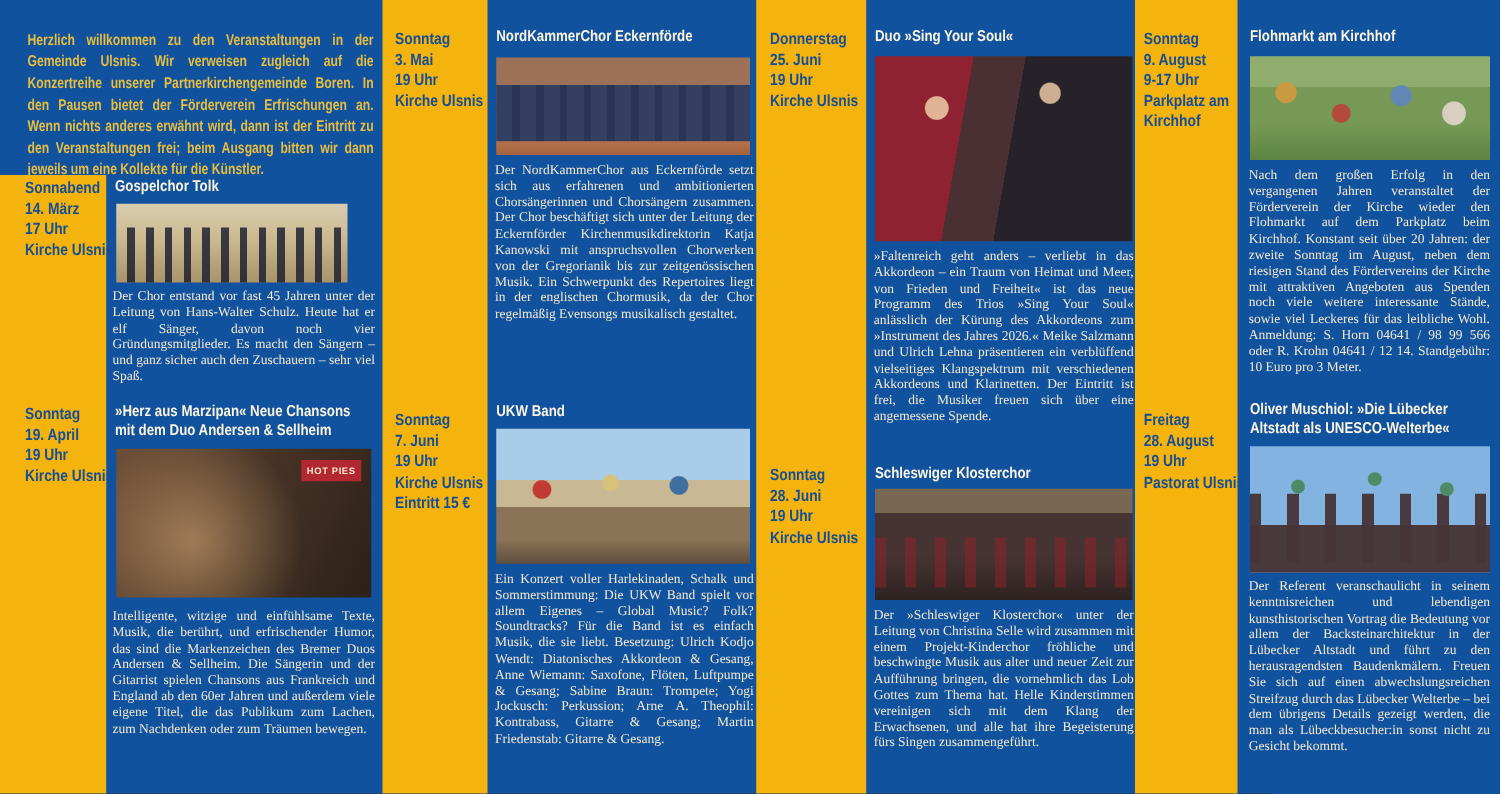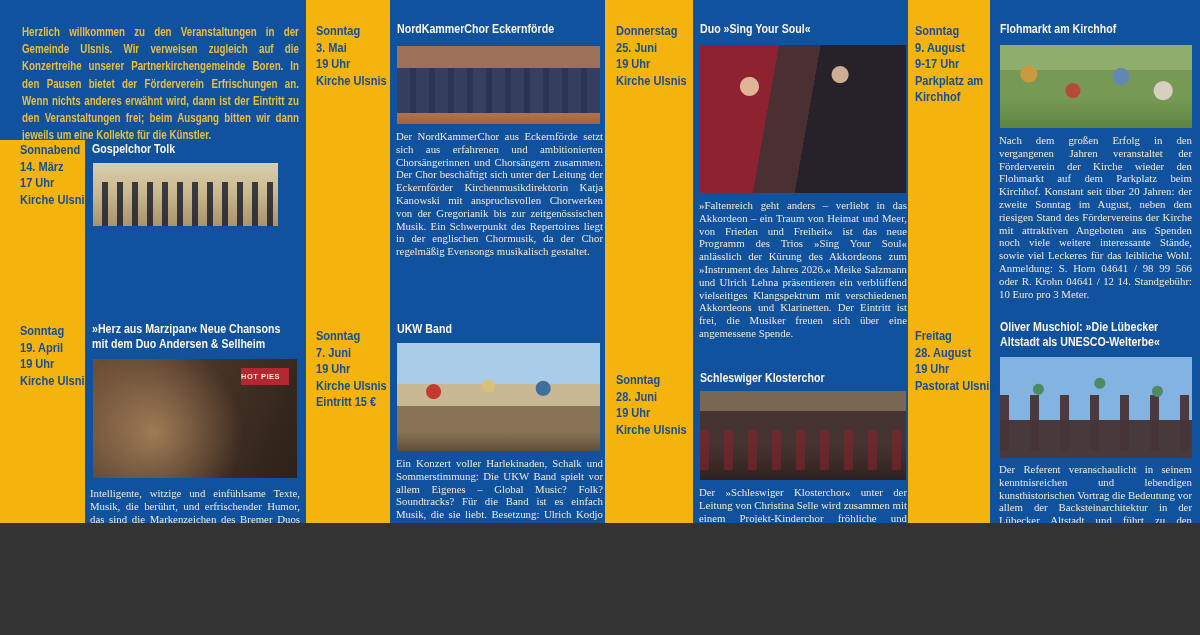--- a/index.html
+++ b/index.html
@@ -1,17 +1,17 @@
 <!DOCTYPE html>
 <html lang="de"><head>
 <meta charset="utf-8">
 <style>
   html,body{margin:0;padding:0;background:#333;}
   .page{
-    position:relative; width:1200px; height:523px; overflow:hidden;
+    position:relative; width:1200px; height:635px; overflow:hidden;
     background:#11529E;
     font-family:"Liberation Sans", sans-serif;
   }
   .ycol{position:absolute; background:#F5B30E;}
   .intro{
     position:absolute; left:22px; top:24px; width:355px;
     color:#E9BE3E; font-weight:bold; font-size:12.5px; line-height:17.2px;
     text-align:justify; transform:scaleX(.78); transform-origin:0 0;
     white-space:normal;
   }
@@ -32,21 +32,21 @@
   .ph{position:absolute;}
   .ph-gospel{background:
     repeating-linear-gradient(90deg, rgba(25,28,44,0) 0 9px, rgba(25,28,44,.82) 9px 15px) left bottom / 100% 70% no-repeat,
     linear-gradient(180deg,#d9cdb0 0%,#cbb98f 45%,#a8936a 100%);}
   .ph-marzipan{background:
     radial-gradient(circle at 30% 62%, rgba(224,178,122,.55), rgba(224,178,122,0) 55%),
     linear-gradient(115deg,#6e4f38 0%,#4a3527 45%,#2c2018 100%);}
   .sign{
     position:absolute; top:9px; right:8px; width:48px; height:17px;
     background:#B32730; color:#F7EAD0; font-weight:bold; font-size:7.5px;
-    line-height:17px; text-align:left; letter-spacing:.5px;
+    line-height:17px; text-align:center; letter-spacing:.5px;
   }
   .ph-nordchor{background:
     repeating-linear-gradient(90deg,#353F60 0 13px,#2A3454 13px 19px) 0 66% / 100% 58% no-repeat,
     linear-gradient(180deg,#9C7158 0 30%,#8A6450 52%,#B5724C 86%,#A4623E 100%);}
   .ph-ukw{background:
     radial-gradient(circle at 18% 45%, #C23B33 0 7px, rgba(0,0,0,0) 8px),
     radial-gradient(circle at 45% 40%, #D8C27A 0 6px, rgba(0,0,0,0) 7px),
     radial-gradient(circle at 72% 42%, #3F6F9E 0 7px, rgba(0,0,0,0) 8px),
     linear-gradient(180deg,#A9CCE9 0 38%,#C9B894 38% 58%,#8A7356 58% 82%,#5F4F3C 100%);}
   .ph-duo{background:
@@ -112,20 +112,21 @@
 9-17 Uhr
 Parkplatz am
 Kirchhof</div>
   <div class="date" style="left:915px;top:328px;">Freitag
 28. August
 19 Uhr
 Pastorat Ulsnis</div>
 
   <div class="eh" style="left:92px;top:142px;">Gospelchor Tolk</div>
   <div class="ph ph-gospel" style="left:93px;top:163px;width:185px;height:63px;"></div>
+  <div class="ebody" style="left:90px;top:231px;width:210px;">Der Chor entstand vor fast 45 Jahren unter der Leitung von Hans-Walter Schulz. Heute hat er elf Sänger, davon noch vier Gründungsmitglieder. Es macht den Sängern – und ganz sicher auch den Zuschauern – sehr viel Spaß.</div>
 
   <div class="eh" style="left:92px;top:322px;">»Herz aus Marzipan« Neue Chansons
 mit dem Duo Andersen &amp; Sellheim</div>
   <div class="ph ph-marzipan" style="left:93px;top:359px;width:204px;height:119px;">
     <div class="sign">HOT PIES</div>
   </div>
   <div class="ebody" style="left:90px;top:487px;width:210px;">Intelligente, witzige und einfühlsame Texte, Musik, die berührt, und erfrischender Humor, das sind die Markenzeichen des Bremer Duos Andersen &amp; Sellheim. Die Sängerin und der Gitarrist spielen Chansons aus Frankreich und England ab den 60er Jahren und außerdem viele eigene Titel, die das Publikum zum Lachen, zum Nachdenken oder zum Träumen bewegen.</div>
 
   <div class="eh" style="left:397px;top:22px;">NordKammerChor Eckernförde</div>
   <div class="ph ph-nordchor" style="left:397px;top:46px;width:203px;height:78px;"></div>

